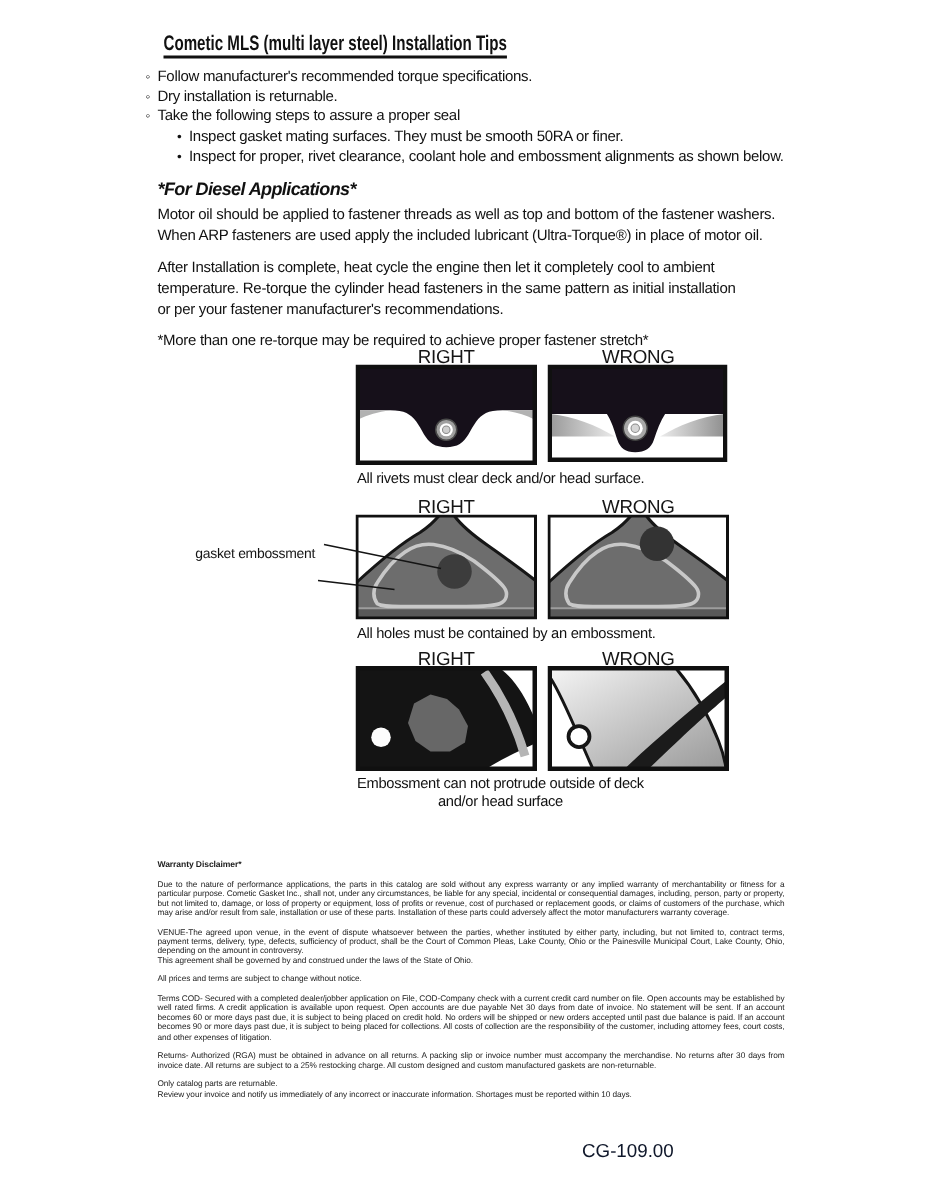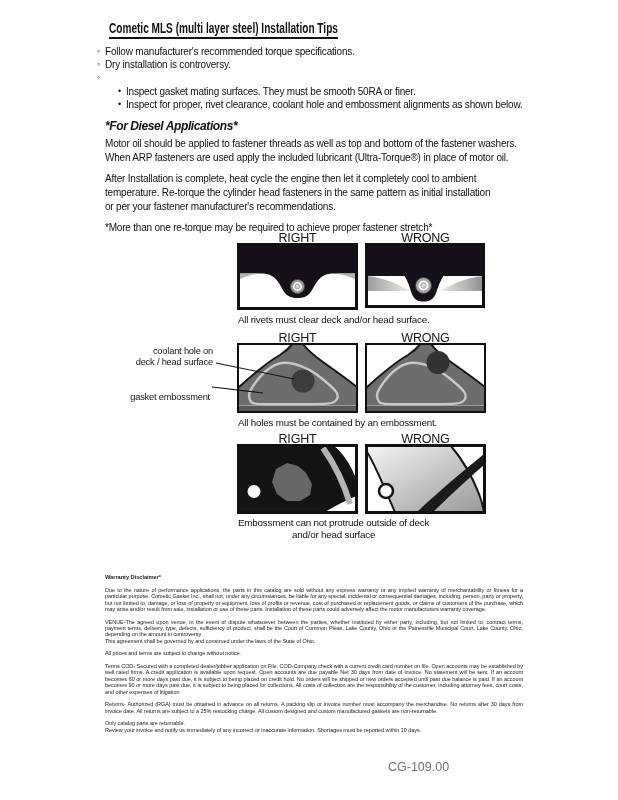--- a/index.html
+++ b/index.html
@@ -34,38 +34,39 @@
   .dg-box{ position:absolute; line-height:0; }
   .dg-caption{ position:absolute; font-size:9.8px; line-height:11.5px; letter-spacing:-.2px; white-space:pre-line; }
   .callout{ position:absolute; font-size:9.3px; line-height:10.5px; letter-spacing:-.2px; text-align:right; color:#151515; }
   #leader-lines{ position:absolute; left:0; top:0; pointer-events:none; z-index:3; }
 
   
   #legal{ left:105px; top:574px; width:418px; font-size:5.5px; line-height:6.4px; letter-spacing:-.05px; color:#1c1c1c; }
   #legal h3{ font-size:5.7px; margin-bottom:6.4px; }
   #legal p{ margin-bottom:6.2px; text-align:justify; white-space:pre-line; }
 
-  #doc-code{ left:388px; top:760px; font-size:12.5px; color:#737373; }
+  #doc-code{ left:388px; top:760px; font-size:12.5px; color:#0f172a; }
 </style>
 </head>
 <body>
 
 <h1 id="page-title" class="abs">Cometic MLS (multi layer steel) Installation Tips</h1>
 
 <div id="tips" class="abs">
   <div class="b-row">
     <span class="mark">◦</span>
     <span>Follow manufacturer's recommended torque specifications.</span>
   </div>
   <div class="b-row">
     <span class="mark">◦</span>
-    <span>Dry installation is controversy.</span>
+    <span>Dry installation is returnable.</span>
   </div>
   <div class="b-row">
     <span class="mark">◦</span>
+    <span>Take the following steps to assure a proper seal</span>
   </div>
   <div class="b-row sub">
     <span class="mark">•</span>
     <span>Inspect gasket mating surfaces.  They must be smooth 50RA or finer.</span>
   </div>
   <div class="b-row sub">
     <span class="mark">•</span>
     <span>Inspect for proper, rivet clearance, coolant hole and embossment alignments as shown below.</span>
   </div>
 </div>
@@ -120,23 +121,21 @@
       <circle cx="58.5" cy="42.5" r="2.8" fill="#d6d6d6" stroke="#8a8a8a" stroke-width="0.7"></circle>
       <rect x="1.5" y="1.5" width="117" height="62" fill="none" stroke="#101010" stroke-width="3"></rect>
     </svg>
   </div>
 
   <div class="dg-caption" style="left:238px; top:86px;">All rivets must clear deck and/or head surface.</div>
 
   <div class="dg-label" style="left:237px; top:103px;">RIGHT</div>
   <div class="dg-label" style="left:365px; top:103px;">WRONG</div>
 
-  <div class="callout" style="left:95px; top:118px; width:118px; white-space:pre-line;">coolant hole on
-deck / head surface</div>
-  <div class="callout" style="left:88px; top:164px; width:122px;">gasket embossment</div>
+  <div class="callout" style="left:88px; top:136px; width:122px;">gasket embossment</div>
 
   <svg id="leader-lines" width="618" height="320">
     <line x1="216" y1="135" x2="294" y2="151" stroke="#141414" stroke-width="1.1"></line>
     <line x1="212" y1="159" x2="263" y2="165" stroke="#141414" stroke-width="1.1"></line>
   </svg>
 
   <div class="dg-box" style="left:237px; top:115px;">
     <svg width="121" height="70" viewBox="0 0 121 70">
       <rect width="121" height="70" fill="#ffffff"></rect>
       <path d="M1,69 V45 C13,34 29,20 43,12 C49,8 53,4 55.5,1 H66 C70,6.5 78,13.5 88,20.5 C98,27.5 111,37 120,44 V69 Z" fill="#6d6d6d"></path>

